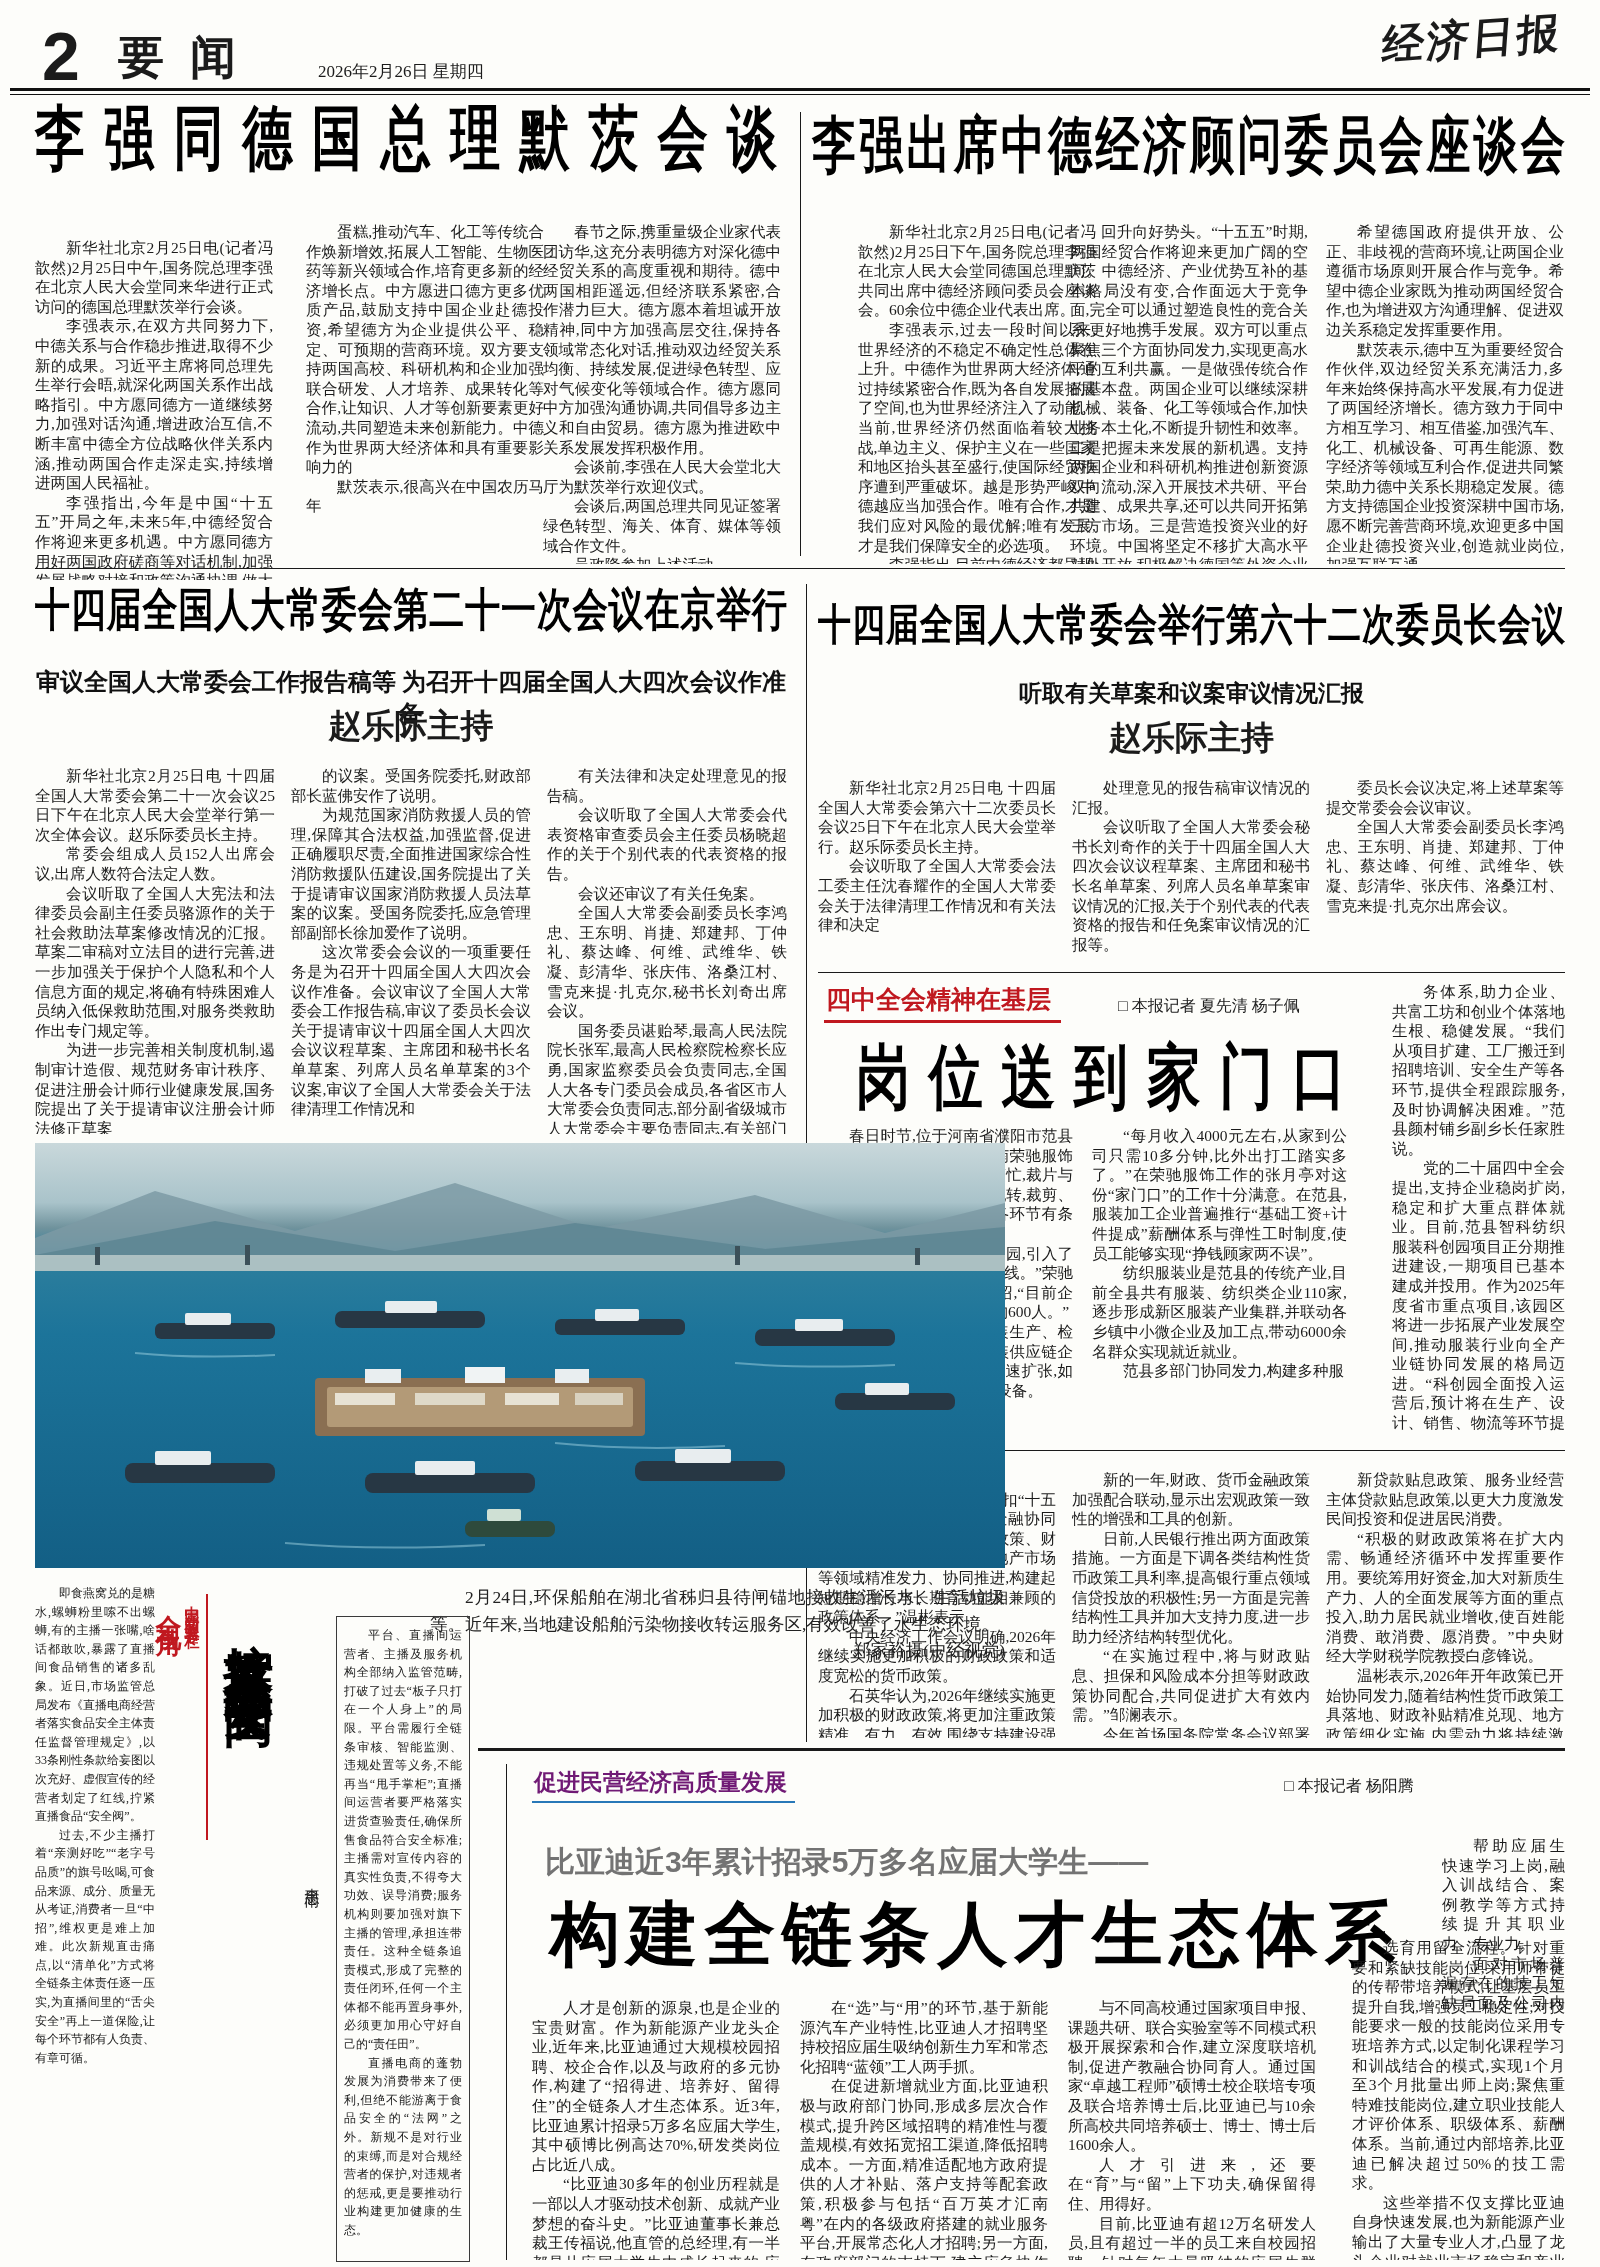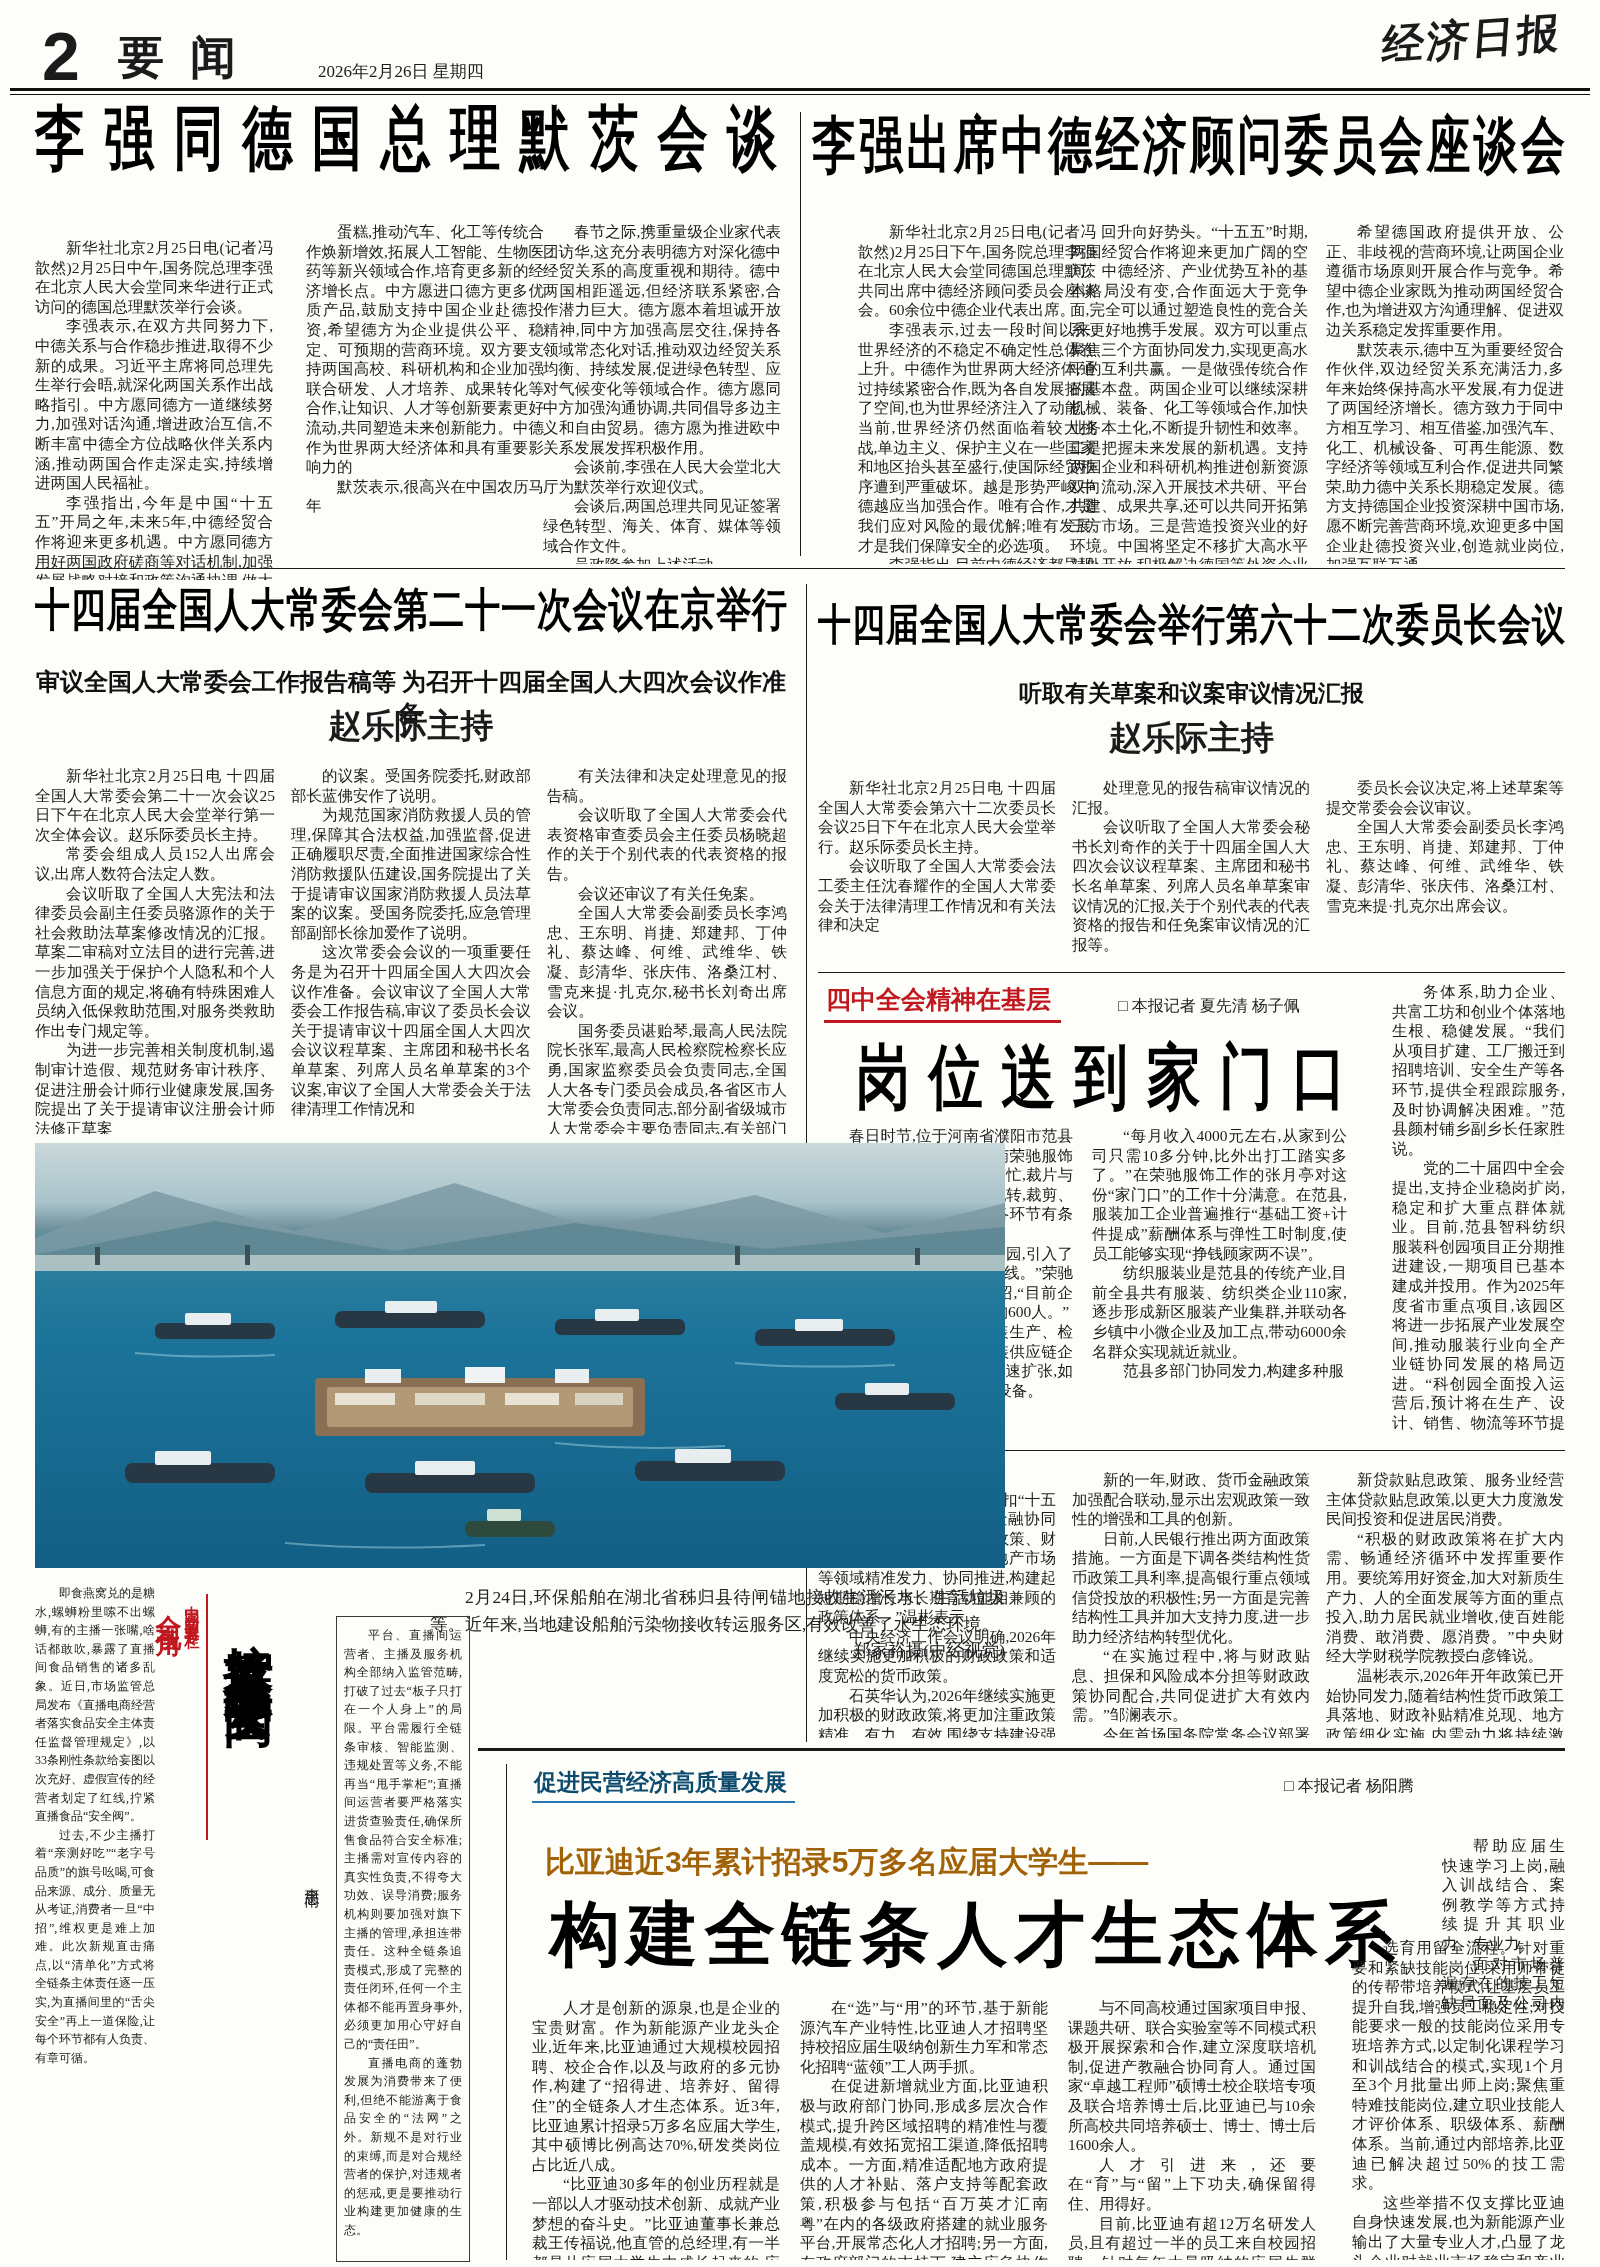--- a/index.html
+++ b/index.html
@@ -21,34 +21,34 @@
   .stretch-sm{transform:scaleY(1.3);transform-origin:50% 50%;}
   .subhead{font-weight:bold;text-align:center;color:#111;}
   .presider{font-weight:900;text-align:center;font-size:33px;}
   
   .bodycol{font-size:15.5px;line-height:19.6px;text-align:justify;overflow:hidden;}
   .bodycol p{margin:0;text-indent:2em;}
   .smallcol{font-size:12px;line-height:18.6px;font-family:Liberation Serif, serif;}
   .kai{font-style:normal;}
   .redlabel{font-family:"Liberation Sans","DejaVu Sans",sans-serif;font-weight:900;color:#c0181f;
             font-size:25px;border-bottom:3px solid #c0181f;padding:0 10px 6px 2px;line-height:1.1;}
-  .bluelabel{font-family:"Liberation Sans","DejaVu Sans",sans-serif;font-weight:900;color:#0c4a6e;
+  .bluelabel{font-family:"Liberation Sans","DejaVu Sans",sans-serif;font-weight:900;color:#701a75;
              font-size:23px;border-bottom:2px solid #2878b8;padding:0 8px 6px 2px;line-height:1.1;}
   .byline{font-size:16px;color:#222;}
   .caption{font-size:17.5px;line-height:26.5px;text-align:justify;color:#222;}
   .caption .credit{text-align:right;text-indent:0;}
   .caption p{margin:0;text-indent:2em;}
   
   .vert{writing-mode:vertical-rl;}
   .vhl{font-family:"Liberation Sans","DejaVu Sans",sans-serif;font-weight:900;font-size:50px;letter-spacing:6px;color:#000;}
   .vlabel-big{font-family:"Liberation Sans","DejaVu Sans",sans-serif;font-weight:900;font-size:26px;color:#c0181f;letter-spacing:8px;}
   .vlabel-small{font-size:15px;font-weight:bold;color:#c0181f;letter-spacing:4px;}
   .vauthor{font-size:15px;color:#222;letter-spacing:3px;}
   .boxcol{border:1px solid #3a3a3a;padding:9px 7px;}
-  .kicker{font-family:"Liberation Sans","DejaVu Sans",sans-serif;font-weight:900;font-size:30px;color:#a16207;}
+  .kicker{font-family:"Liberation Sans","DejaVu Sans",sans-serif;font-weight:900;font-size:30px;color:#737373;}
   .serifhl{font-family:"Liberation Serif","DejaVu Serif",serif;font-weight:900;font-size:70px;
            text-align:justify;text-align-last:justify;line-height:1.05;color:#000;}
   .photo{background:linear-gradient(180deg,#c9d8db 0%,#a9c3ca 14%,#6f929c 20%,#2e7f9d 26%,#1c749a 45%,#135f85 100%);overflow:hidden;}
 </style>
 </head>
 <body>
 
 <div id="page">
 
   <div class="abs pagenum" style="left:42px;top:22px;">2</div>

